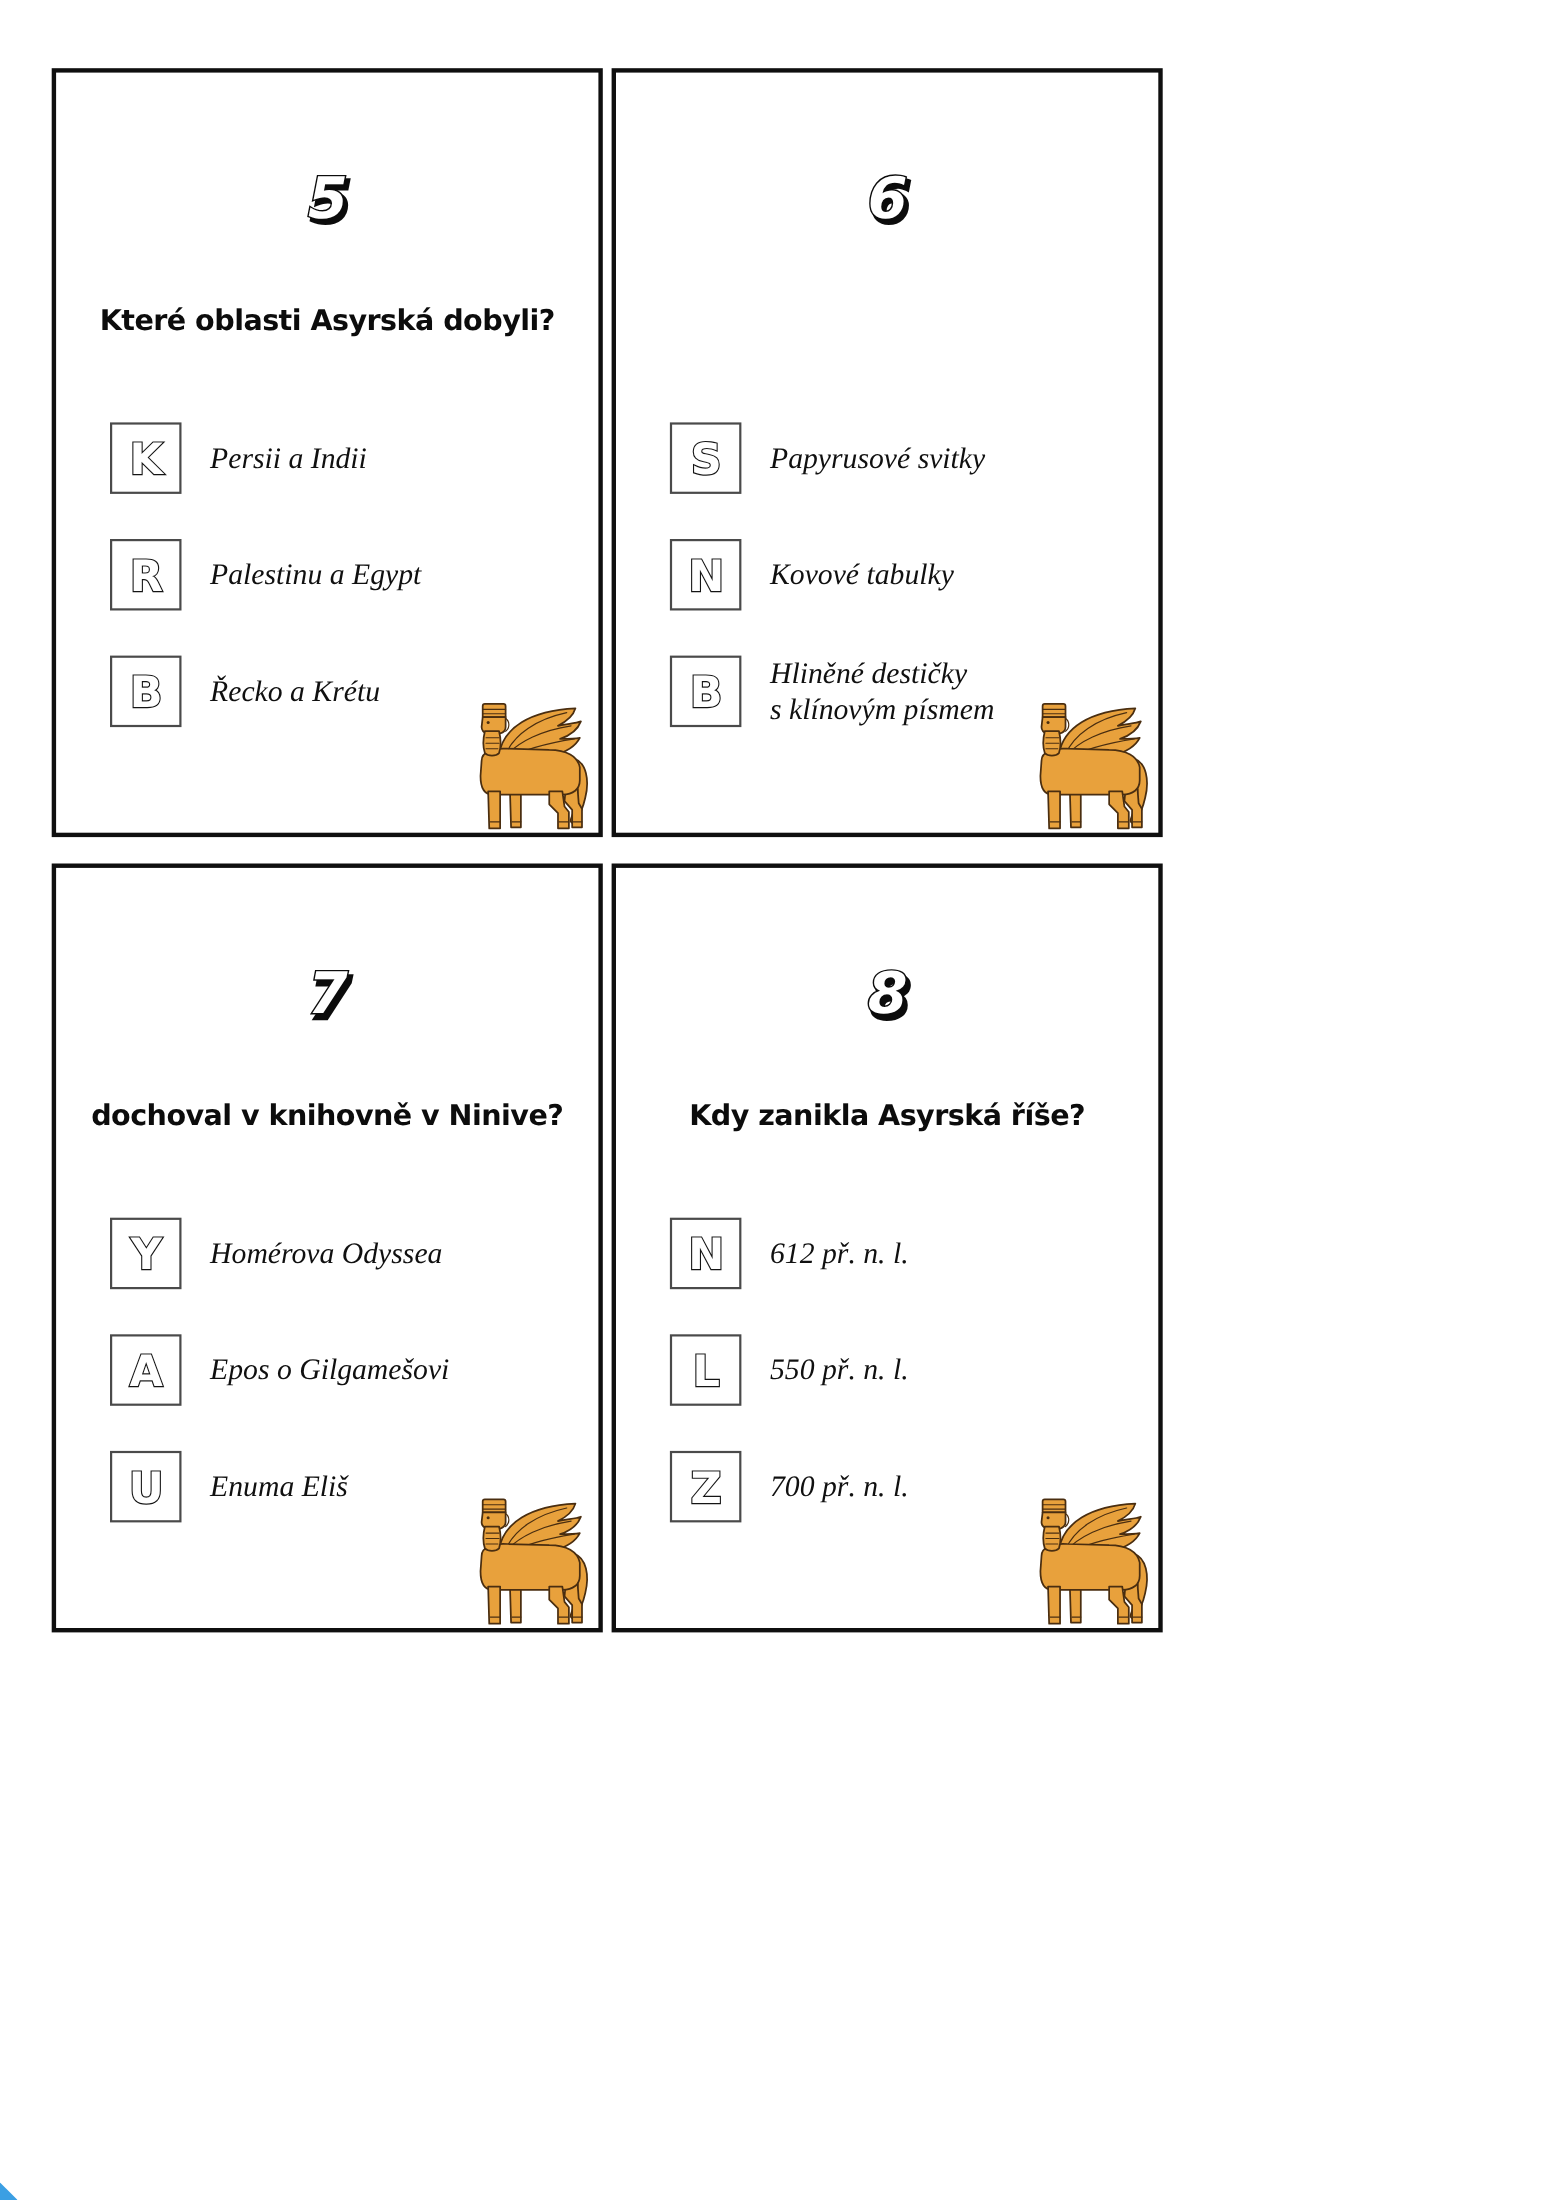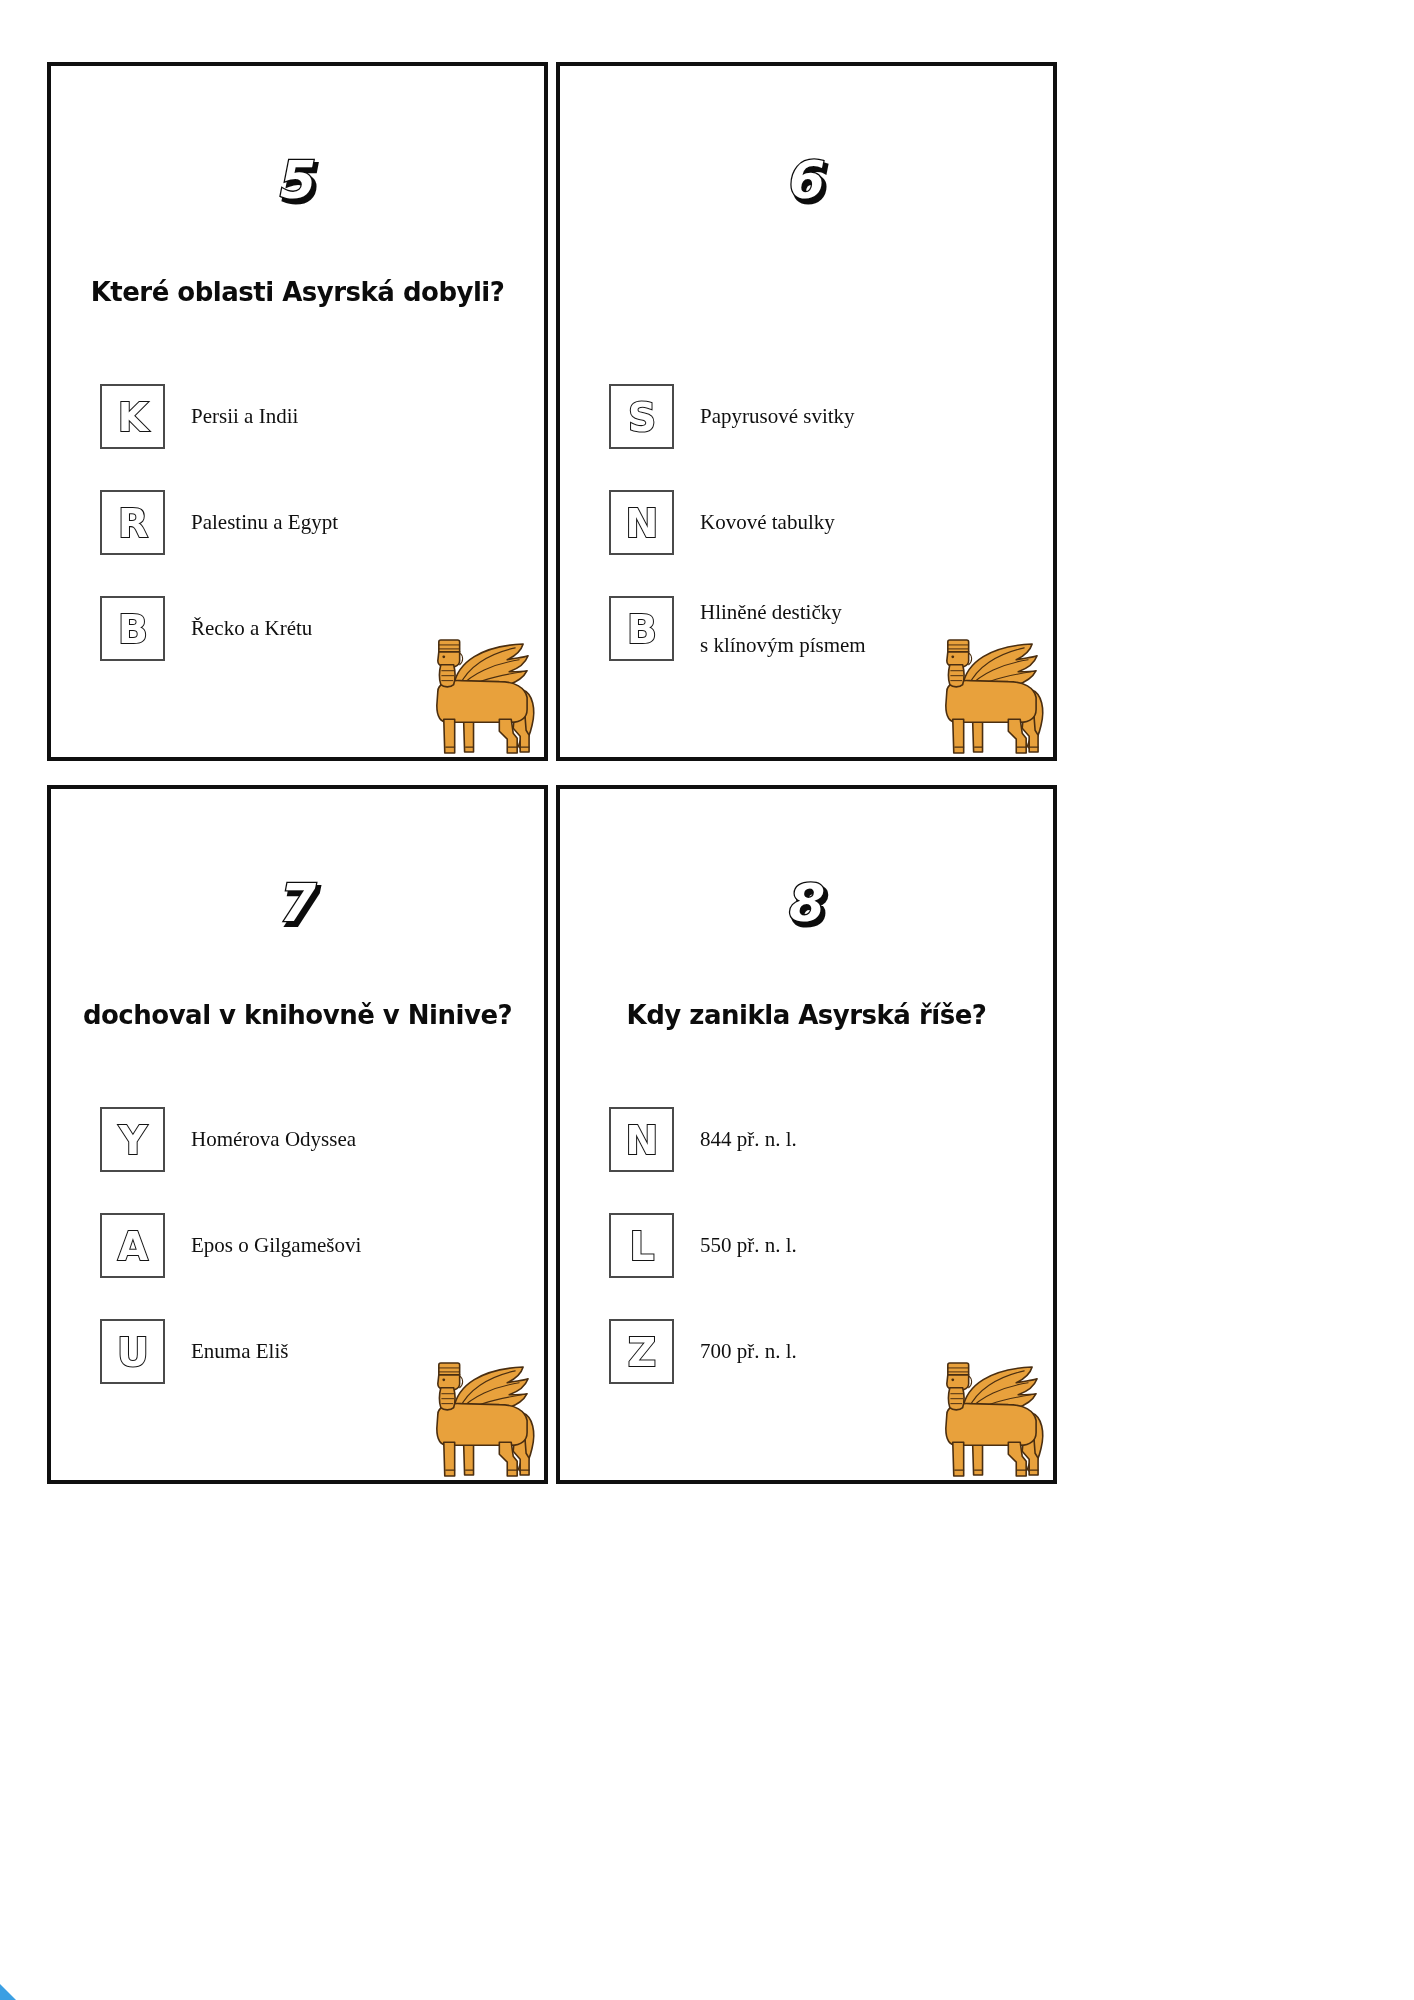--- a/index.html
+++ b/index.html
@@ -43,21 +43,21 @@
     flex:0 0 65px;
   }
   .letter-svg{width:56px;height:56px;overflow:visible;}
   .letter-text{
     fill:#ffffff;stroke:#141414;stroke-width:2.2;paint-order:stroke;
     font-family:"DejaVu Sans",sans-serif;font-weight:700;font-size:42px;
     text-anchor:middle;
   }
   .option-text{
     margin-left:26px;font-family:"Liberation Serif","DejaVu Serif",serif;
-    font-size:21px;line-height:33px;color:#101010;
+    font-size:27px;line-height:33px;color:#101010;font-style:italic;
   }
   .lamassu{position:absolute;right:1px;bottom:-2px;width:131px;height:123px;}
   .corner-accent{position:absolute;left:0;bottom:0;width:16px;height:16px;}
   .hidden-defs{position:absolute;width:0;height:0;overflow:hidden;}
 </style>
 </head>
 <body>
 
 <svg class="hidden-defs" xmlns="http://www.w3.org/2000/svg" aria-hidden="true">
   <defs>
@@ -255,21 +255,21 @@
     <div></div>
   </div>
   <div class="options">
     <div class="option">
       <div class="option-box">
         <svg class="letter-svg" viewBox="0 0 60 60">
             <text class="letter-text" x="30" y="45">N</text>
           </svg>
       </div>
       <div class="option-text">
-        <div>844 př. n. l.</div>
+        <div>612 př. n. l.</div>
         <div></div>
       </div>
     </div>
     <div class="option">
       <div class="option-box">
         <svg class="letter-svg" viewBox="0 0 60 60">
             <text class="letter-text" x="30" y="45">L</text>
           </svg>
       </div>
       <div class="option-text">

